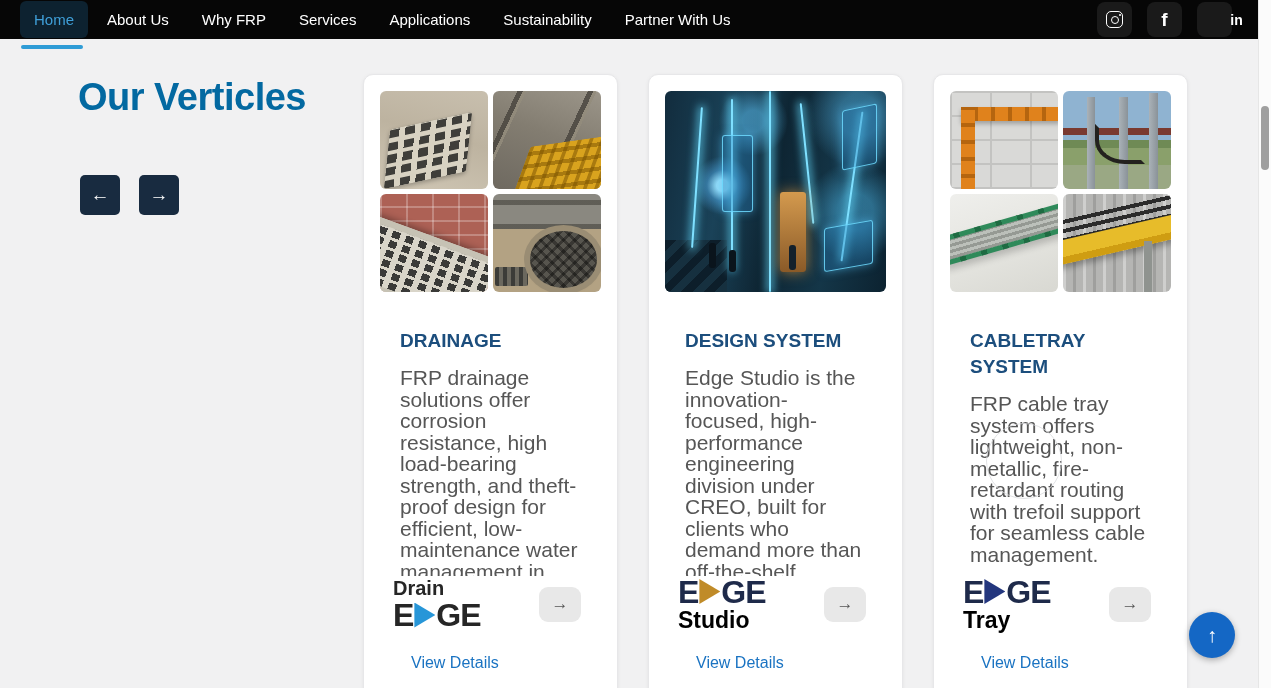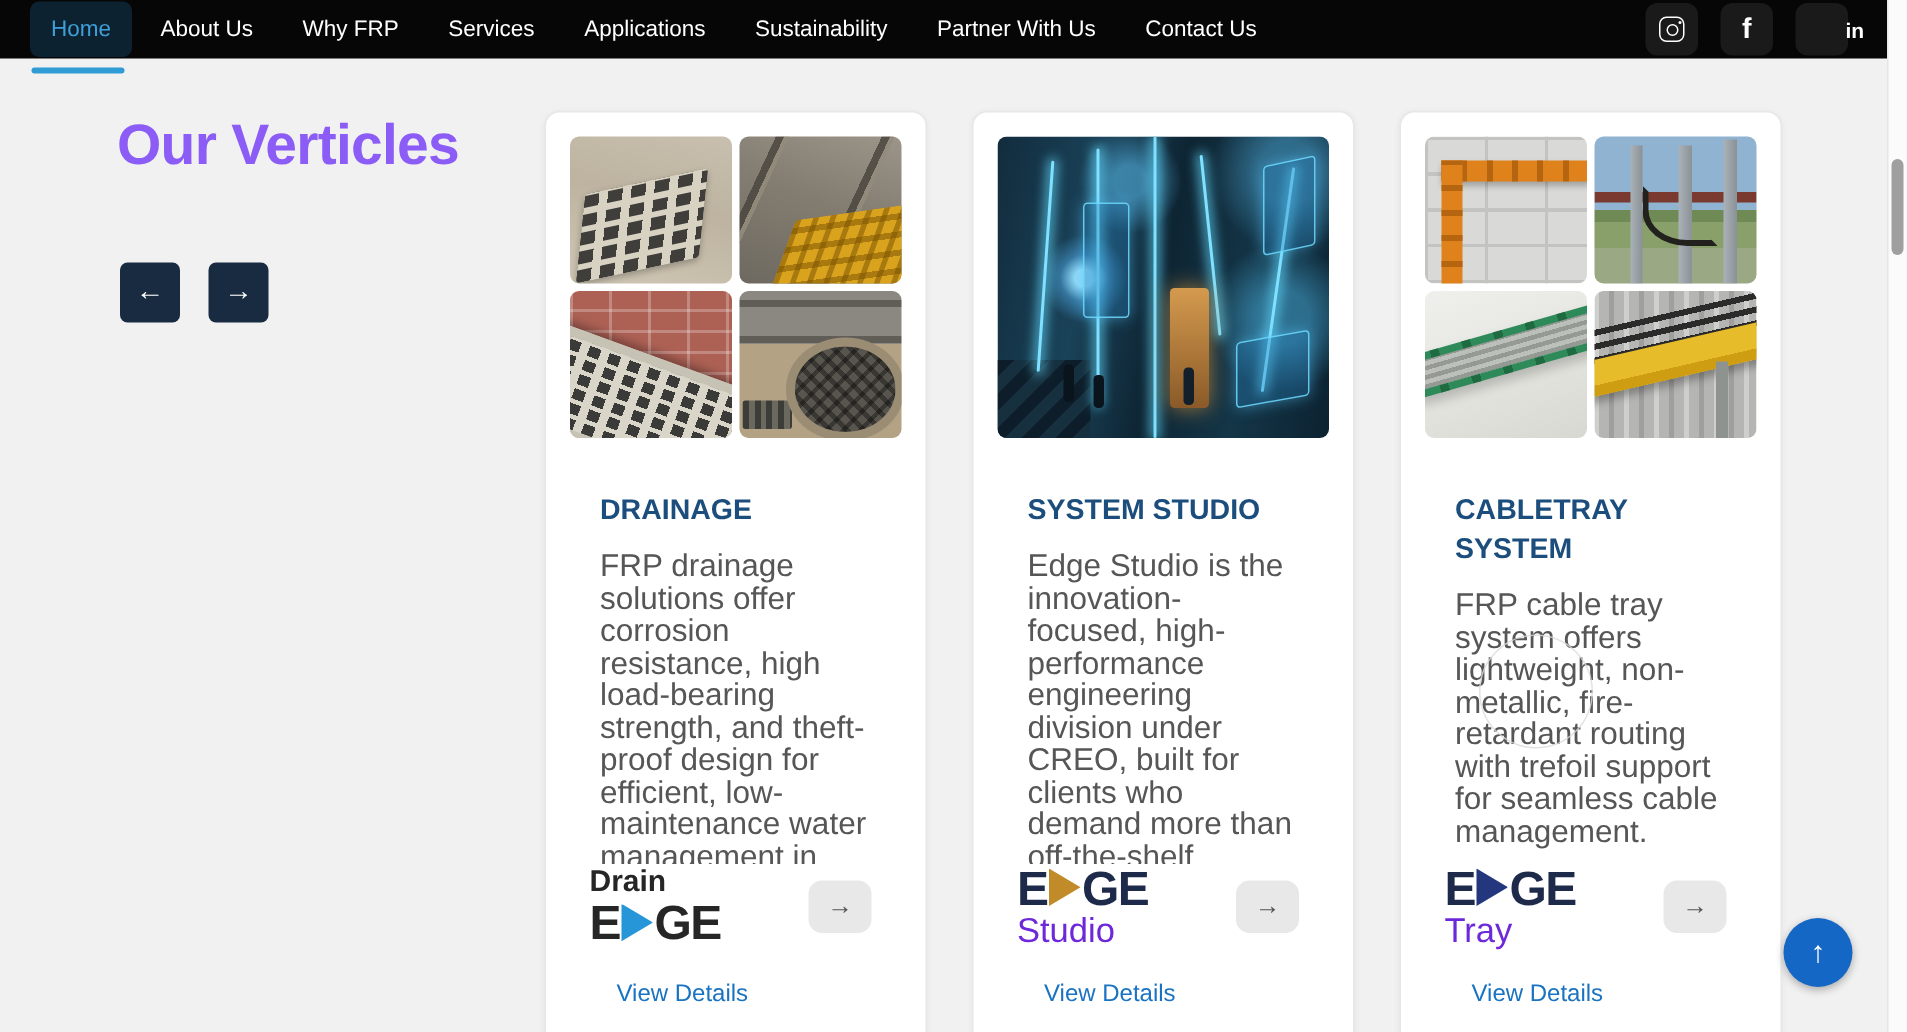--- a/index.html
+++ b/index.html
@@ -23,21 +23,21 @@
   .ig-shape::before { content:""; position:absolute; left:3.5px; top:3.5px; width:6px;
     height:6px; border:1.7px solid #fff; border-radius:50%; }
   .ig-shape::after { content:""; position:absolute; right:1.5px; top:1.5px; width:2px;
     height:2px; background:#fff; border-radius:50%; }
   .active-underline { position:absolute; left:21px; top:45px; width:62px; height:4px;
     background:#2f9cd6; border-radius:2px; }
 
   
   .main-row { position:absolute; top:74px; left:78px; display:flex; gap:30px; }
   .hero-col { width:255px; }
-  .hero-title { font-size:38px; font-weight:bold; color:#8b5cf6; margin-top:2px;
+  .hero-title { font-size:38px; font-weight:bold; color:#0369a1; margin-top:2px;
     letter-spacing:-0.5px; }
   .hero-desc { margin-top:25px; font-size:16px; line-height:30px; color:#5f5f5f;
     text-align:justify; }
   .carousel-btns { display:flex; gap:19px; margin-top:56px; margin-left:2px; }
   .car-btn { width:40px; height:40px; background:#182b40; border:none; border-radius:5px;
     color:#fff; font-size:19px; cursor:pointer; display:flex; align-items:center;
     justify-content:center; }
 
   
   .card { width:255px; height:660px; background:#fff; border:1px solid #e7e7e9;
@@ -45,21 +45,21 @@
     position:relative; }
   .tiles { display:grid; grid-template-columns:1fr 1fr; grid-template-rows:1fr 1fr;
     gap:5px; height:201px; }
   .tile { border-radius:6px; position:relative; overflow:hidden; }
   .card-body { margin-top:36px; height:248px; overflow:hidden; padding:0 20px; }
   .card-title { font-size:19px; font-weight:bold; color:#1c4e7d; line-height:26px; }
   .card-desc { margin-top:13px; font-size:21px; line-height:21.5px; color:#565656; }
   .logo-row { display:flex; align-items:center; justify-content:space-between;
     padding:0 20px 0 13px; height:56px; }
   .logo-word-top { font-size:20px; font-weight:bold; color:#262626; line-height:22px; }
-  .logo-word-bottom { font-size:23px; color:#6d28d9; line-height:25px; font-weight:400; }
+  .logo-word-bottom { font-size:23px; color:#000000; line-height:25px; font-weight:700; }
   .edge-line { font-size:32px; font-weight:bold; letter-spacing:-1px; color:#1e2a4a;
     line-height:32px; display:flex; align-items:center; }
   .logo-drain .edge-line { color:#262626; }
   .tri { display:inline-block; width:21px; height:25px;
     clip-path:polygon(0 0,100% 50%,0 100%); margin:0 1px; }
   .card-arrow-btn { width:42px; height:35px; background:#e8e8e8; border:none;
     border-radius:9px; color:#555; font-size:17px; cursor:pointer; }
   .view-details { display:inline-block; margin:22px 0 0 31px; font-size:16px;
     color:#1a73c2; text-decoration:none; cursor:pointer; }
   .faint-circle { position:absolute; left:52px; top:348px; width:76px; height:76px;
@@ -178,21 +178,20 @@
 <body>
 
 <nav class="nav">
   <a class="nav-item active">Home</a>
   <a class="nav-item">About Us</a>
   <a class="nav-item">Why FRP</a>
   <a class="nav-item">Services</a>
   <a class="nav-item">Applications</a>
   <a class="nav-item">Sustainability</a>
   <a class="nav-item">Partner With Us</a>
-  <a class="nav-item">Contact Us</a>
   <div class="nav-spacer"></div>
   <div class="social">
     <div class="social-btn">
       <span class="ig-shape"></span>
     </div>
     <div class="social-btn">
       <span class="fb-glyph">f</span>
     </div>
     <div class="social-btn">
       <span class="in-glyph">in</span>
@@ -263,21 +262,21 @@
         <div class="neon n5"></div>
       <div class="screen s1"></div>
         <div class="screen s2"></div>
         <div class="screen s3"></div>
       <div class="door"></div>
       <div class="fig f1"></div>
         <div class="fig f2"></div>
         <div class="fig f3"></div>
     </div>
     <div class="card-body">
-      <div class="card-title">SYSTEM STUDIO</div>
+      <div class="card-title">DESIGN SYSTEM</div>
       <p class="card-desc">Edge Studio is the innovation-focused, high-performance engineering division under CREO, built for clients who demand more than off-the-shelf composite solutions.</p>
     </div>
     <div class="logo-row">
       <div>
         <div class="edge-line">
             <span>E</span>
             <span class="tri" style="background:#c08b28"></span>
             <span>GE</span>
           </div>
         <div class="logo-word-bottom">Studio</div>

